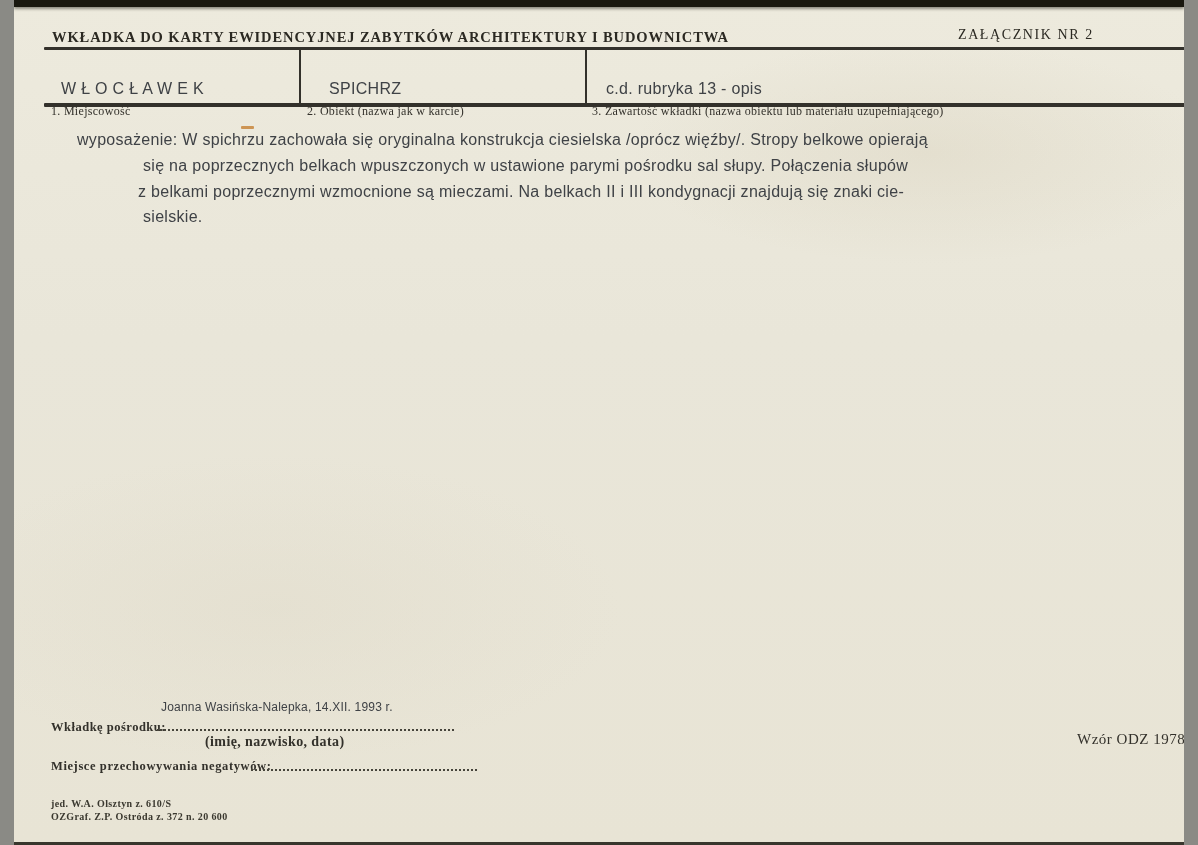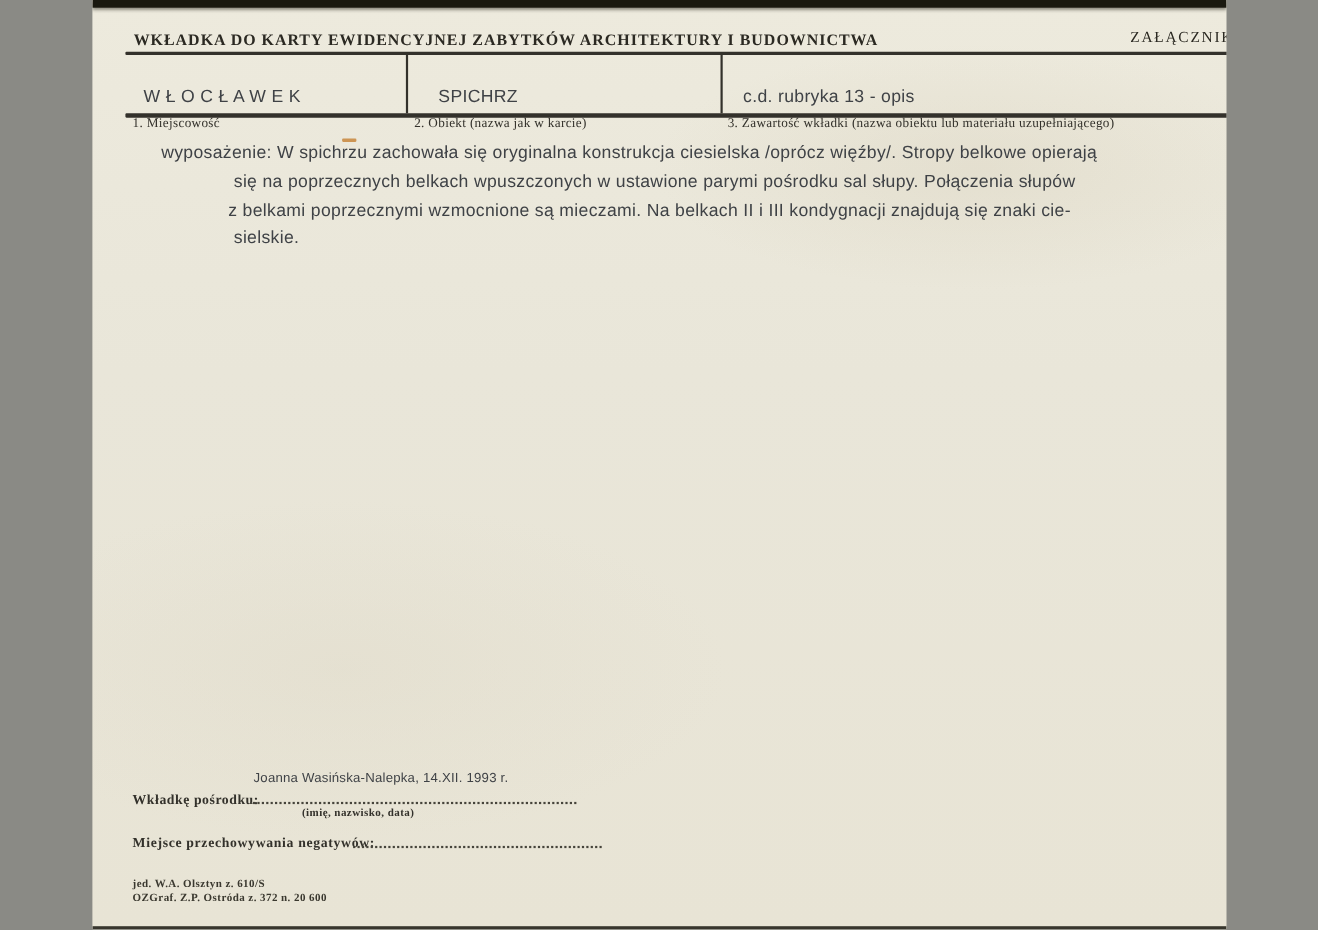--- a/index.html
+++ b/index.html
@@ -3,21 +3,21 @@
 <meta charset="utf-8">
 <style>
   html, body {
     margin: 0;
     padding: 0;
     background: #8a8a85;
     font-family: "Liberation Serif", serif;
   }
   .page {
     position: relative;
-    width: 1031px;
+    width: 1170px;
     height: 845px;
     margin: 0 auto;
     overflow: hidden;
     background:
       radial-gradient(ellipse 420px 160px at 78% 18%, rgba(214,206,184,0.35), rgba(214,206,184,0) 70%),
       radial-gradient(ellipse 500px 220px at 22% 72%, rgba(220,214,196,0.30), rgba(220,214,196,0) 70%),
       linear-gradient(180deg, #edeadd 0%, #e9e6d9 40%, #e8e4d5 100%);
     color: #2f2d27;
   }
   .scan-edge { position: absolute; left: 0; width: 100%; background: #19180f; }
@@ -81,21 +81,21 @@
   .signature-value { position: absolute; left: 147px; top: 700px; font-size: 12px; letter-spacing: 0.2px; }
   .signature-label {
     position: absolute; left: 37px; top: 720px;
     font-size: 12.5px; font-weight: 700; letter-spacing: 0.5px; color: #33312b; white-space: nowrap;
   }
   .dotted-line { position: absolute; height: 0; border-bottom: 2px dotted #46443b; }
   .dotted-line.sig { left: 143px; top: 729px; width: 297px; }
   .dotted-line.neg { left: 237px; top: 769px; width: 226px; }
   .signature-hint {
     position: absolute; left: 191px; top: 734px;
-    font-size: 10px; font-weight: 700; letter-spacing: 0.4px; color: #33312b; white-space: nowrap;
+    font-size: 14px; font-weight: 700; letter-spacing: 0.4px; color: #33312b; white-space: nowrap;
   }
   .negatives-label {
     position: absolute; left: 37px; top: 759px;
     font-size: 12.5px; font-weight: 700; letter-spacing: 0.6px; color: #33312b; white-space: nowrap;
   }
   .form-code {
     position: absolute; left: 1063px; top: 731px;
     font-size: 15px; letter-spacing: 0.5px; color: #33312b; white-space: nowrap;
   }
   .print-info {

